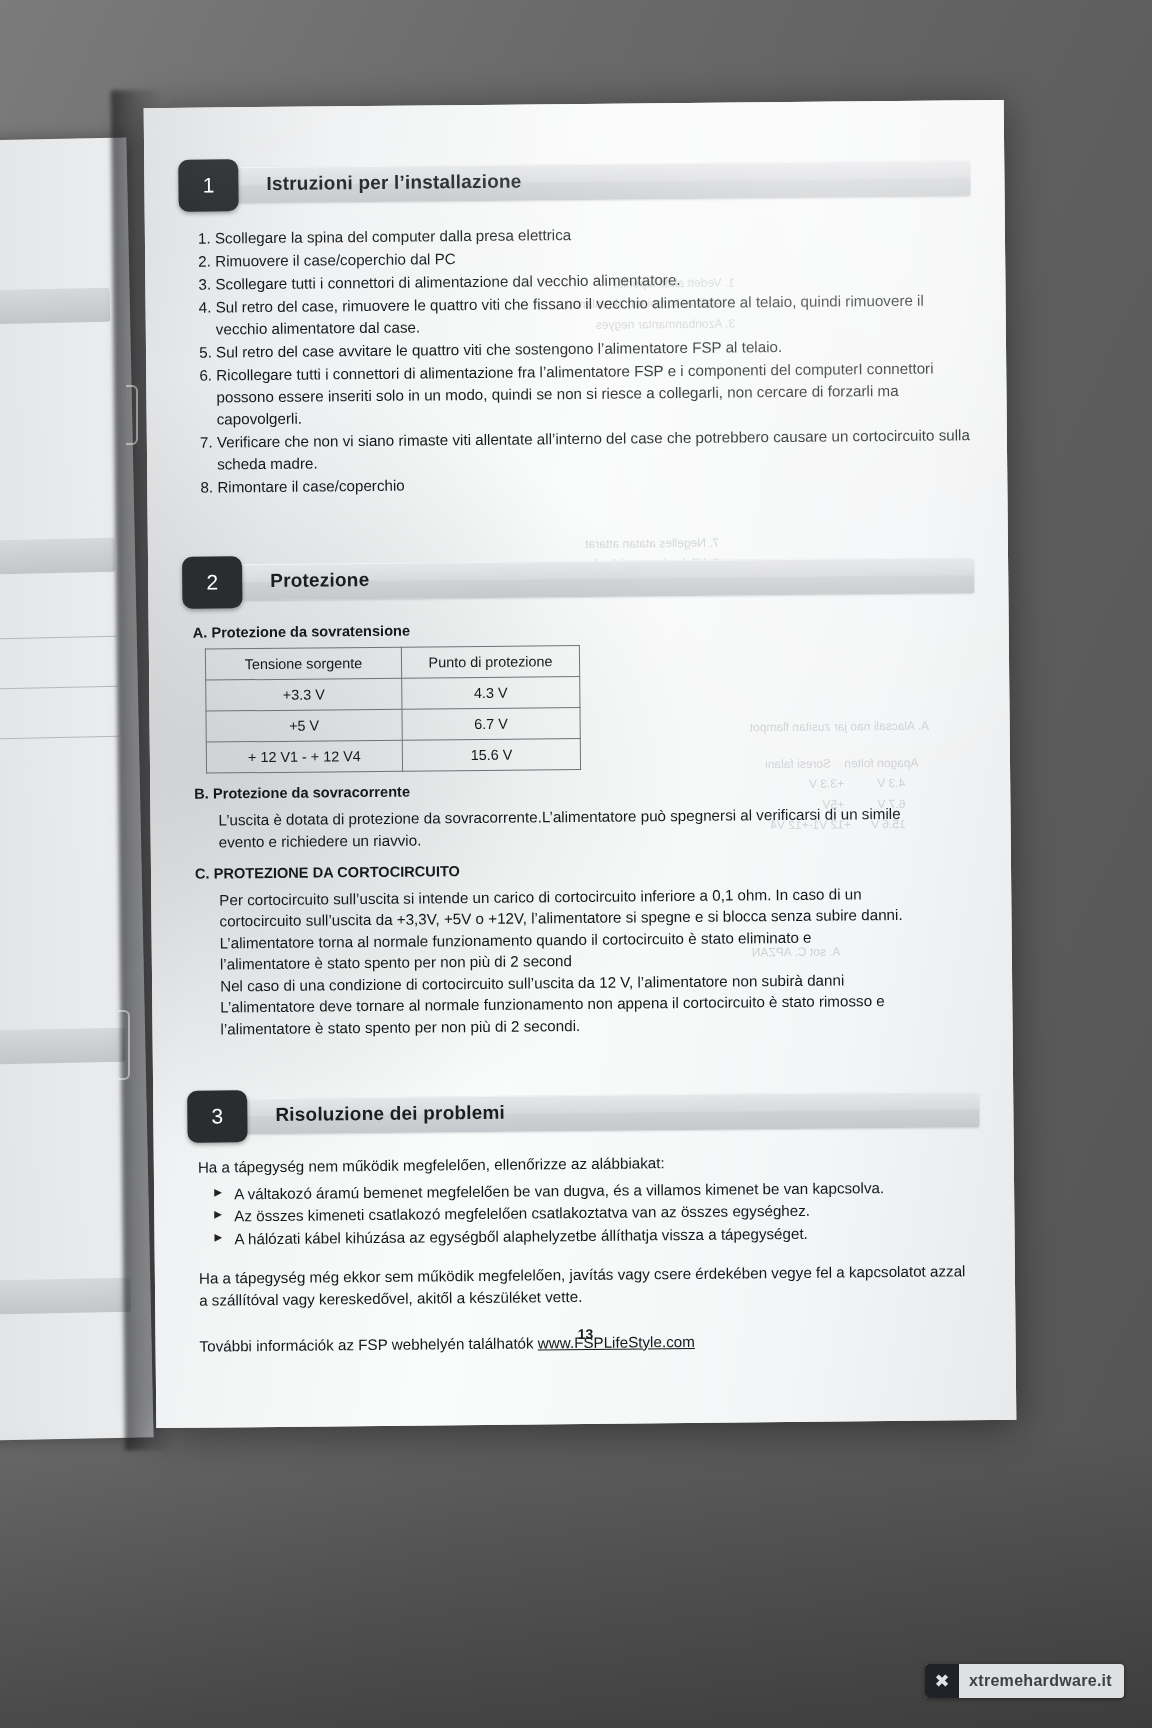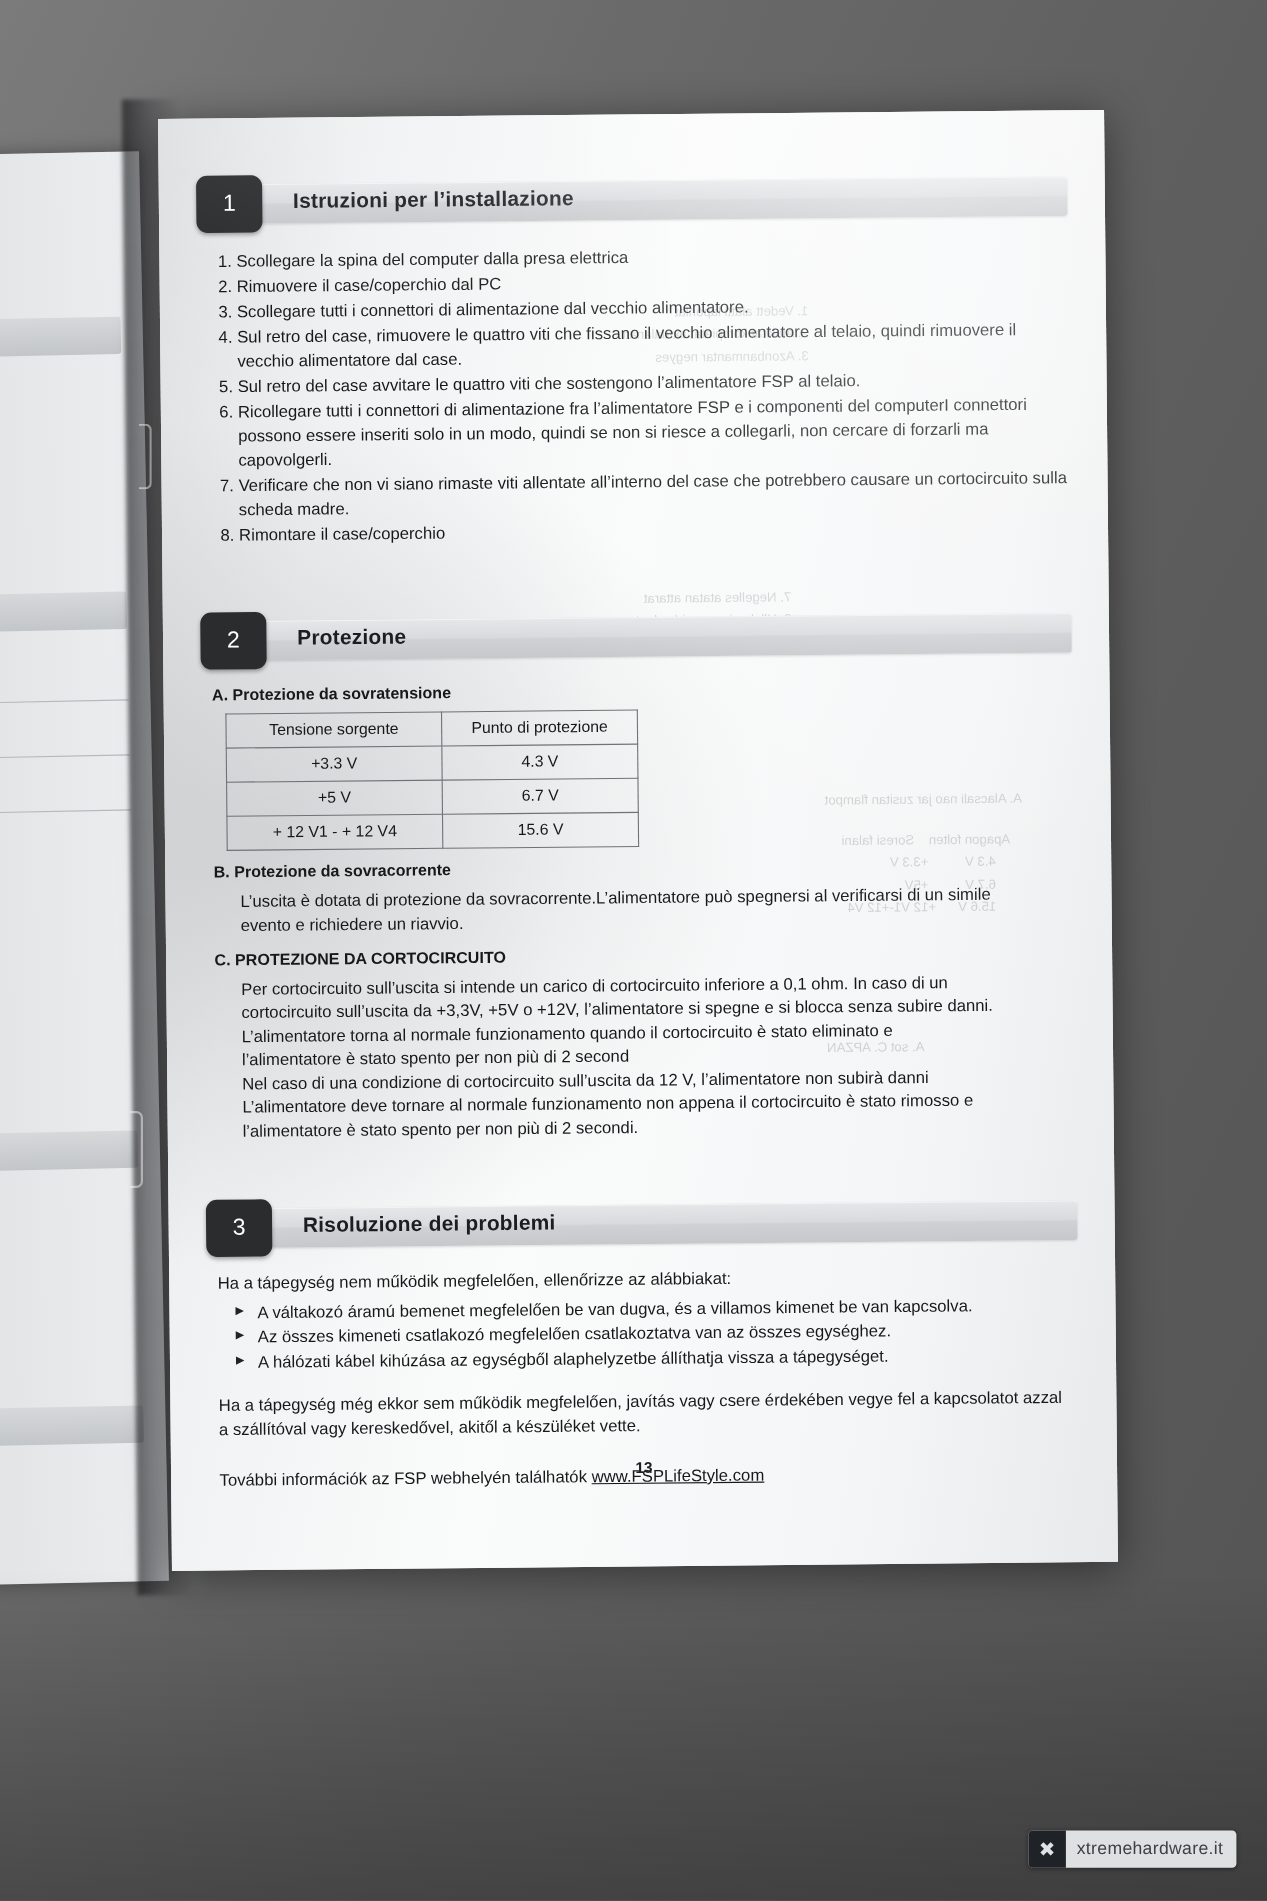--- a/index.html
+++ b/index.html
@@ -233,20 +233,21 @@
     color: #dfe2e6;
     display: flex; align-items: center; justify-content: center;
     font-size: 18px;
     border-radius: 4px 0 0 4px;
   }
   .wm-text {
     padding-left: 10px;
     font-size: 16px;
     color: #3d4146;
     letter-spacing: .3px;
+    font-weight: bold;
   }
   .corner-shadow {
     position: absolute;
     left: 0; bottom: 0; width: 1152px; height: 300px;
     background: linear-gradient(0deg, rgba(0,0,0,.28), rgba(0,0,0,0));
     pointer-events: none;
   }
 </style>
 </head>
 <body>

